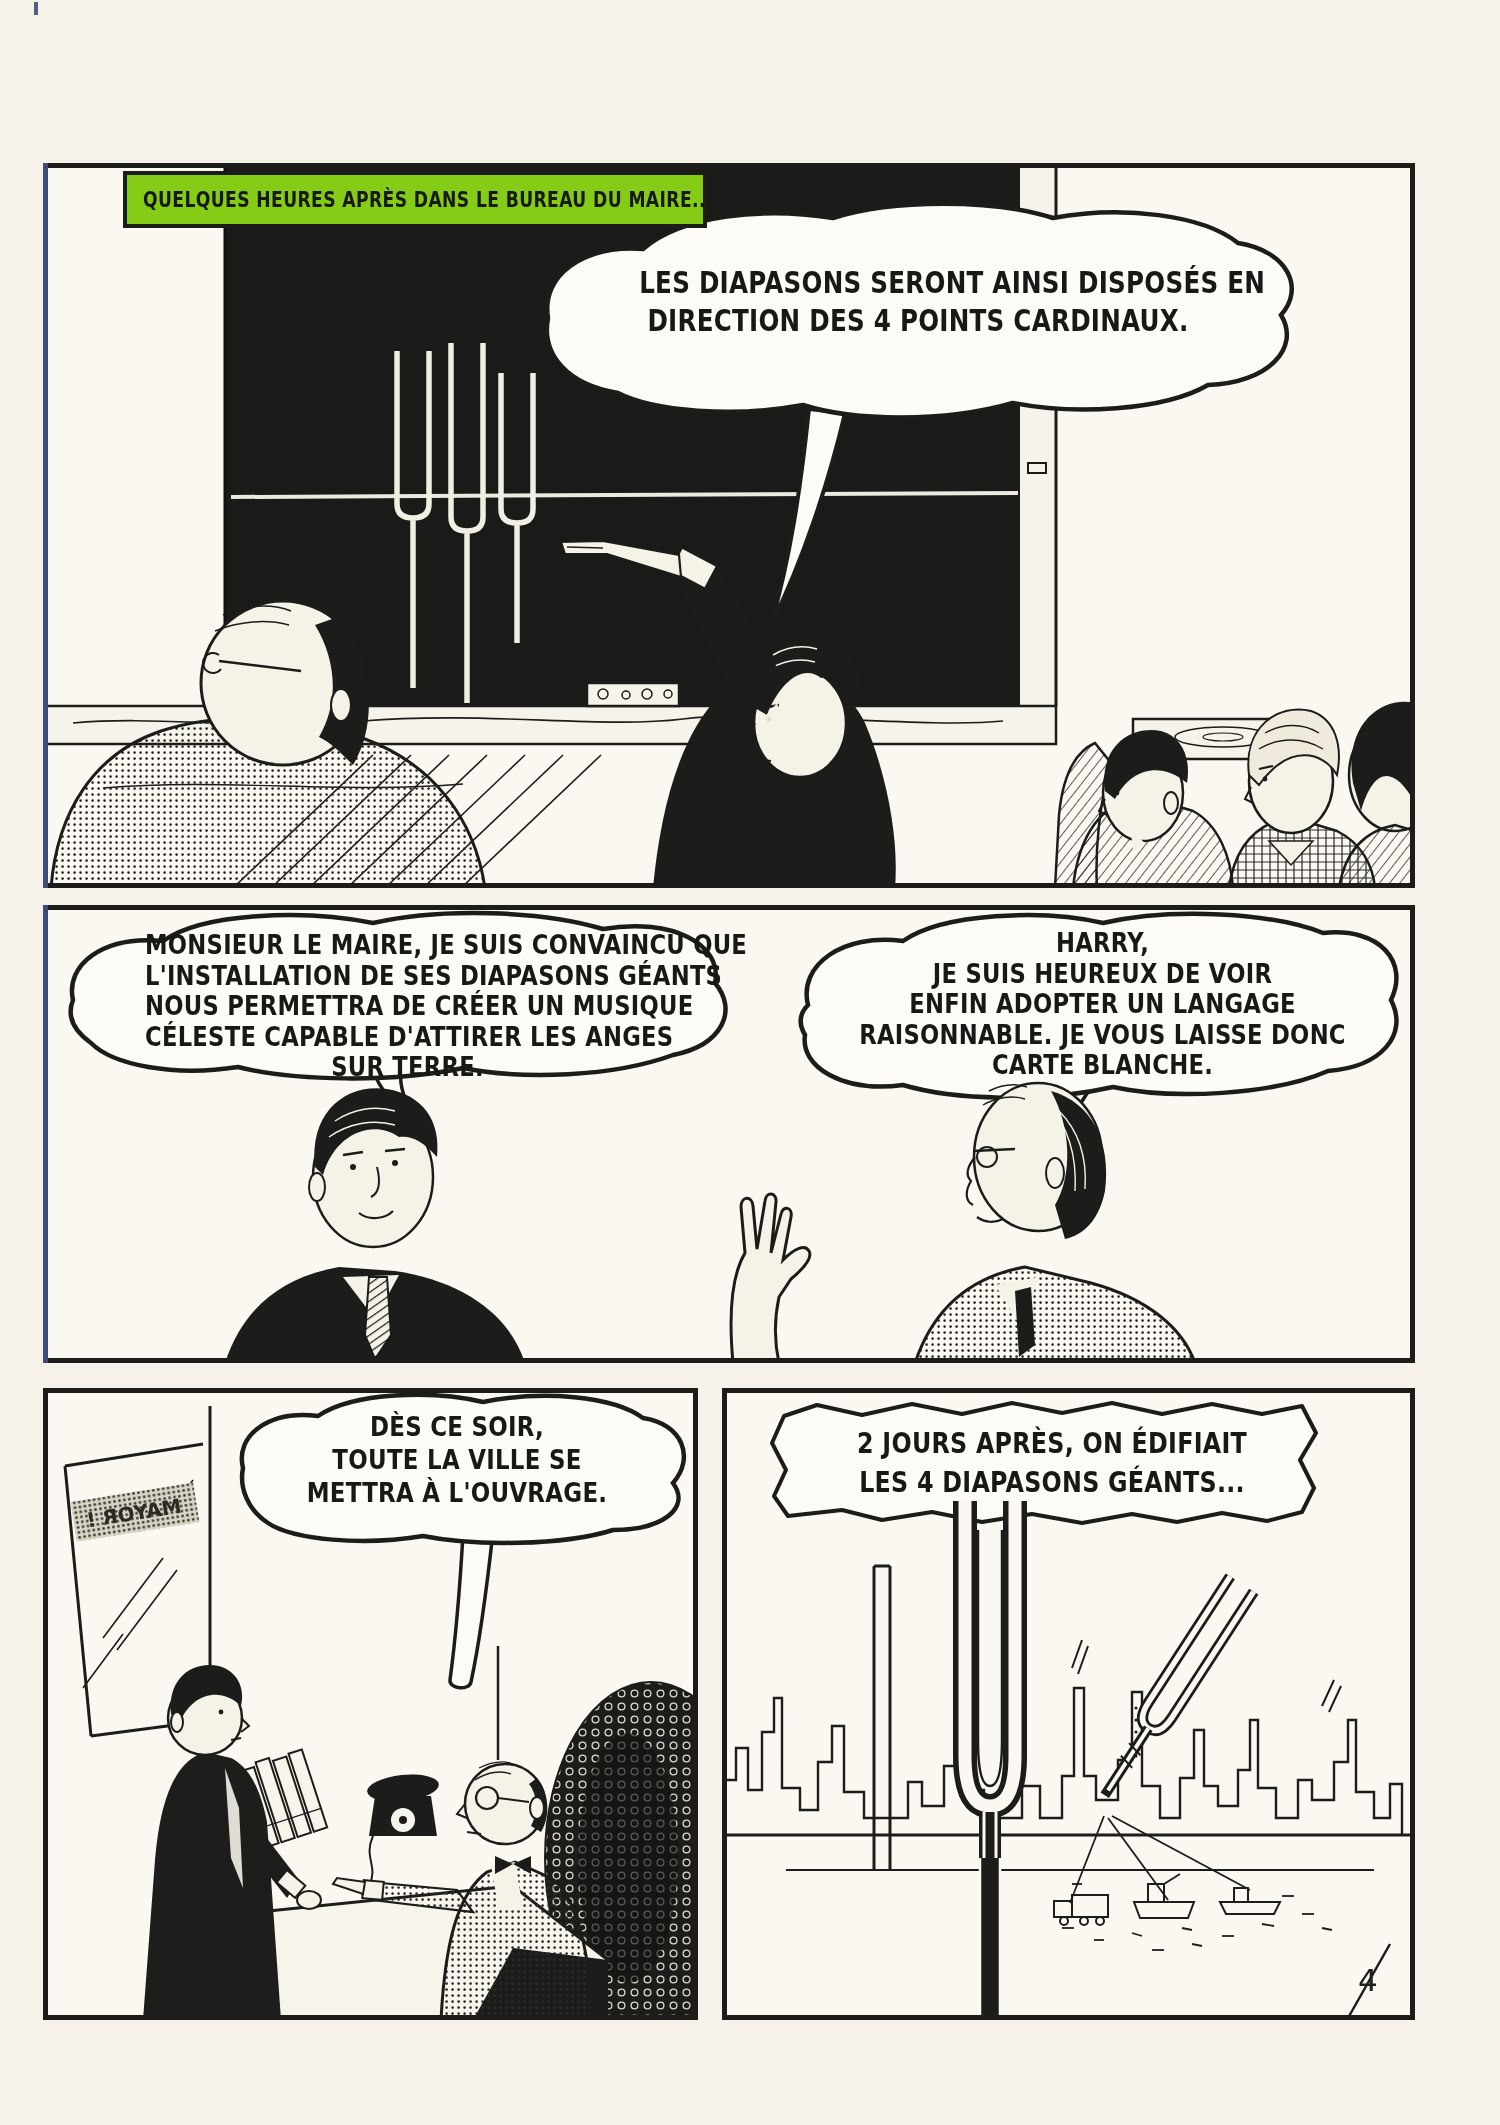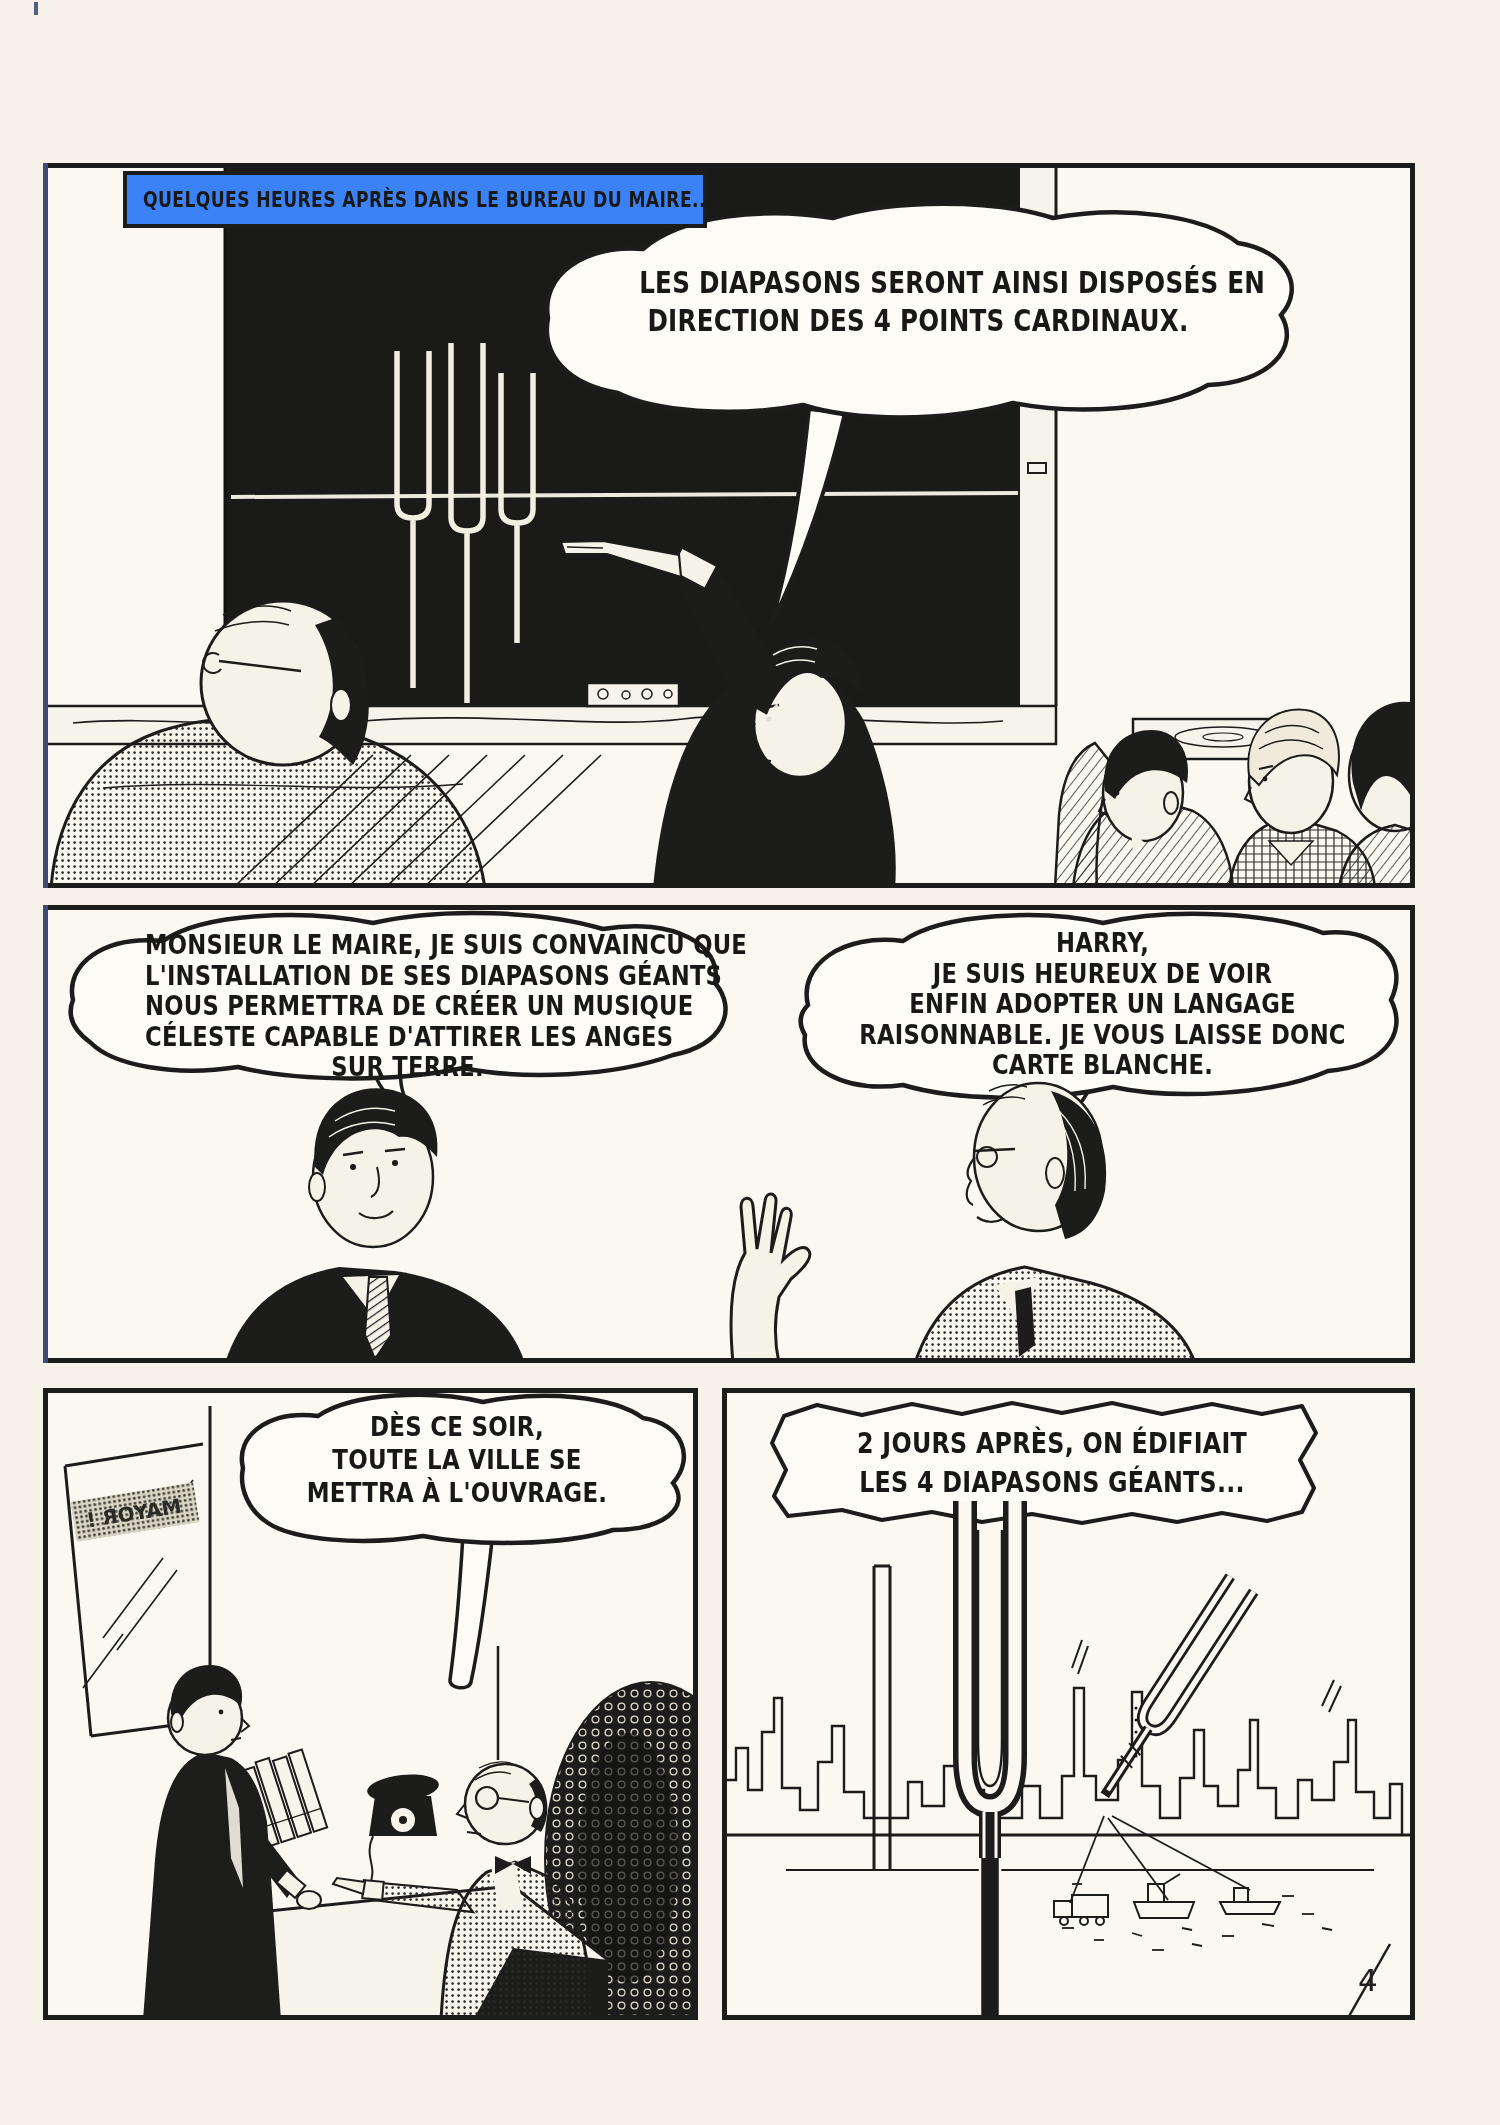--- a/index.html
+++ b/index.html
@@ -1,20 +1,20 @@
 <!DOCTYPE html>
 <html><head>
 <meta charset="utf-8">
 <style>
   html,body{margin:0;padding:0;}
   body{width:1500px;height:2125px;background:#f6f2e9;position:relative;
        font-family:"DejaVu Sans",sans-serif;overflow:hidden;}
   .panel{position:absolute;}
   .panel svg{position:absolute;left:0;top:0;display:block;}
-  .caption-box{position:absolute;background:#3b82f6;border:4px solid #1c1c1b;
+  .caption-box{position:absolute;background:#84cc16;border:4px solid #1c1c1b;
        display:flex;align-items:center;padding:0 16px;box-sizing:border-box;}
   .caption-box .cond{display:inline-block;white-space:nowrap;transform:scaleX(.78);
        transform-origin:left center;font-weight:bold;font-size:22px;color:#181816;letter-spacing:.5px;}
   .bubble-text{position:absolute;text-align:center;font-weight:bold;color:#181816;
        white-space:nowrap;letter-spacing:.3px;}
   .page-number{position:absolute;font-size:31px;color:#20201e;font-weight:400;}
   .corner-tick{position:absolute;left:34px;top:2px;width:4px;height:13px;background:#34466e;opacity:.85;}
 </style>
 </head>
 <body>

